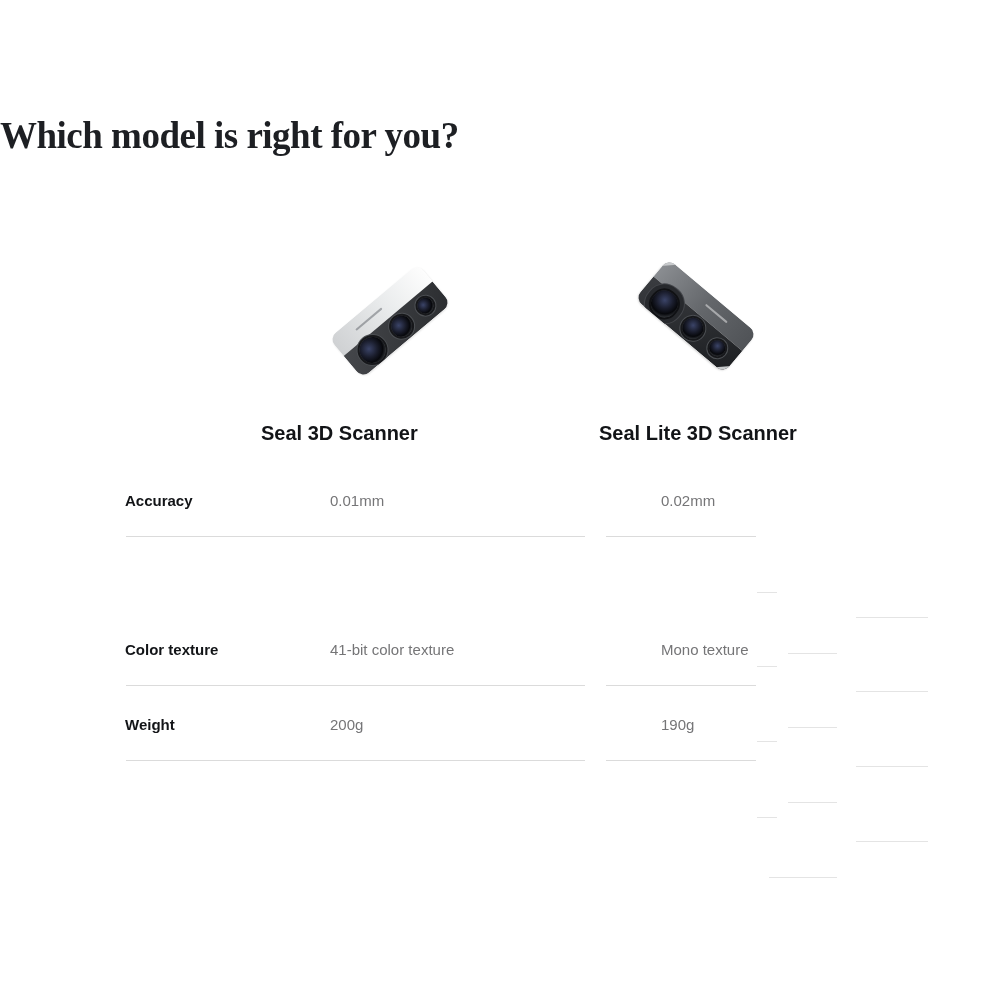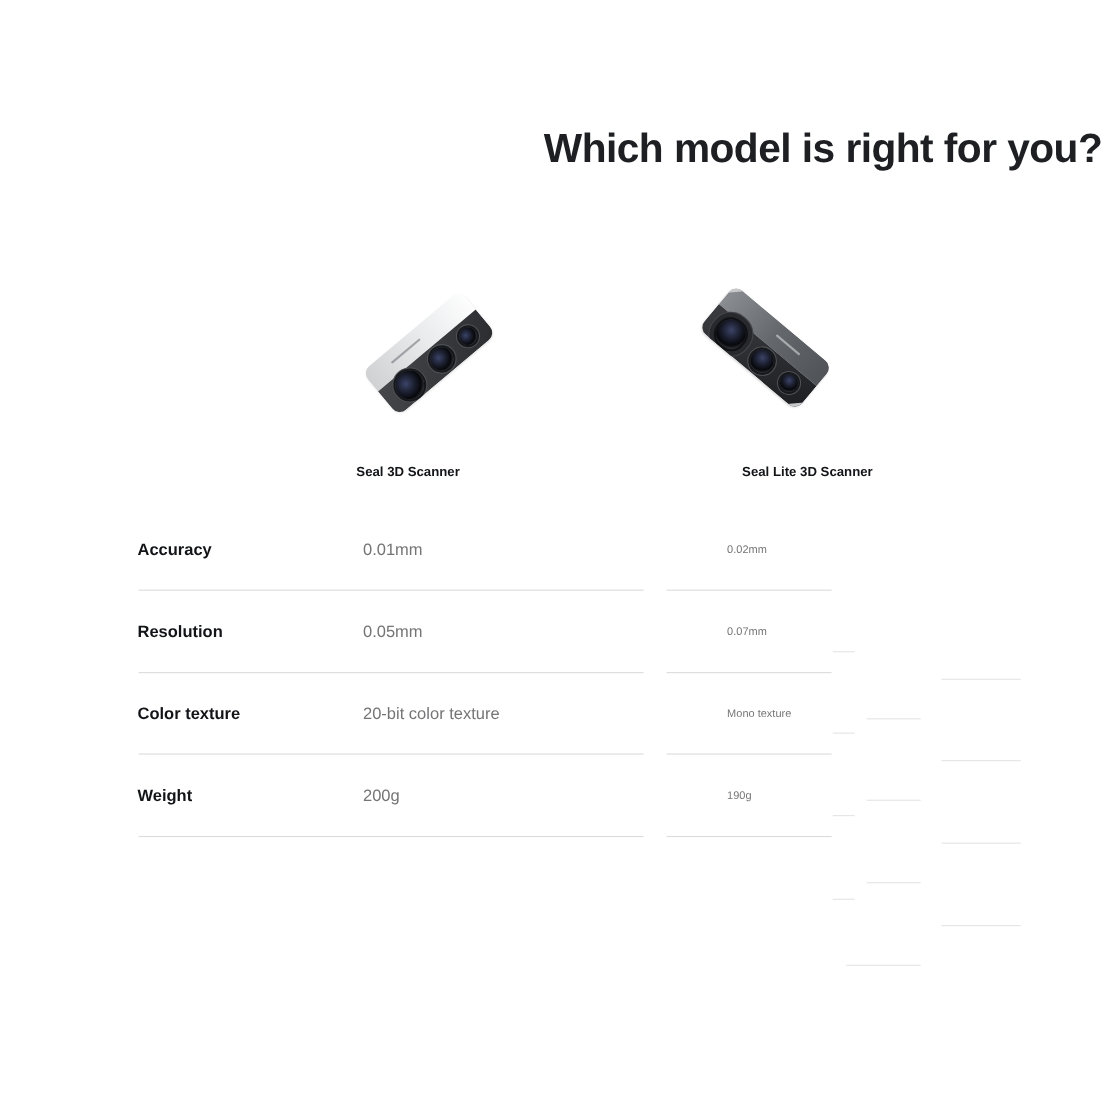--- a/index.html
+++ b/index.html
@@ -6,22 +6,22 @@
   .canvas {
     position:relative; width:1002px; height:999px; margin:0 auto;
     background:#ffffff; overflow:hidden;
     font-family:"Liberation Sans", sans-serif;
     -webkit-font-smoothing:antialiased;
   }
 
   
   .page-title {
     position:absolute; left:0; top:114px; width:100%;
-    text-align:right; font-size:37px; font-weight:800;
-    letter-spacing:-0.5px; color:#1d1f23; margin:0;
+    text-align:left; font-size:37px; font-weight:800;
+    letter-spacing:-0.5px; color:#1d1f23; margin:0;font-family:Liberation Serif, serif;
   }
 
   
   .img-wrap { position:absolute; }
   #img1 { left:328px; top:262px; width:124px; height:118px; }
   #img2 { left:634px; top:252px; width:124px; height:128px; }
 
   .sc { position:absolute; width:116px; height:52px; border-radius:9px; overflow:hidden; }
   .sc1 { left:4px;  top:33px; transform:rotate(-40deg); box-shadow:0 1px 2px rgba(0,0,0,.12); }
   .sc2 { left:4px;  top:38px; transform:rotate(40deg);  box-shadow:0 1px 2px rgba(0,0,0,.18); }
@@ -53,32 +53,32 @@
   .l-sm { width:16px; height:16px; }
   .sc2 .l-lg { box-shadow:0 0 0 2px #101114, 0 0 0 6px #27292d, 0 0 0 7px #43454a; border-radius:45%; }
 
   
   .sc-logo { position:absolute; height:2px; border-radius:1px; z-index:2; }
   .sc1 .sc-logo { width:34px; left:26px; top:10px; background:rgba(80,85,90,.45); }
   .sc2 .sc-logo { width:28px; left:58px; top:10px; background:rgba(255,255,255,.45); }
 
   
   .p-name {
-    position:absolute; top:422px; width:220px; text-align:center;
-    font-size:12px; font-weight:bold; color:#121417;
+    position:absolute; top:422px; width:220px; text-align:left;
+    font-size:20px; font-weight:bold; color:#121417;
   }
   #pname1 { left:261px; }
-  #pname2 { left:624px; }
+  #pname2 { left:599px; }
 
   
   .t-row { position:absolute; left:0; width:100%; height:75px;text-decoration:underline; }
   .cell  { position:absolute; top:50%; transform:translateY(-50%); white-space:nowrap; }
   .lab   { left:125px; font-size:15px; font-weight:bold; color:#121417; }
   .v1    { left:330px; font-size:15px; color:#757577; }
-  .v2    { left:661px; font-size:10px; color:#757577; }
+  .v2    { left:661px; font-size:15px; color:#757577; }
 
   .dl   { position:absolute; bottom:0; height:1px; background:#dbdbdb; }
   .dl-a { left:126px; width:459px; }
   .dl-b { left:606px; width:150px; }
 
   
   .ghost { position:absolute; height:1px; background:#e4e4e4; }
 </style>
 </head>
 <body>
@@ -115,31 +115,24 @@
   <div class="p-name" id="pname2">Seal Lite 3D Scanner</div>
 
   <div class="t-row" style="top:462px">
     <span class="cell lab">Accuracy</span>
     <span class="cell v1">0.01mm</span>
     <span class="cell v2">0.02mm</span>
     <i class="dl dl-a"></i>
     <i class="dl dl-b"></i>
   </div>
 
-  <div class="t-row" style="top:537px">
-    <span class="cell lab">Resolution</span>
-    <span class="cell v1">0.05mm</span>
-    <span class="cell v2">0.07mm</span>
-    <i class="dl dl-a"></i>
-    <i class="dl dl-b"></i>
-  </div>
 
   <div class="t-row" style="top:612px;height:74px">
     <span class="cell lab">Color texture</span>
-    <span class="cell v1">20-bit color texture</span>
+    <span class="cell v1">41-bit color texture</span>
     <span class="cell v2">Mono texture</span>
     <i class="dl dl-a"></i>
     <i class="dl dl-b"></i>
   </div>
 
   <div class="t-row" style="top:686px">
     <span class="cell lab">Weight</span>
     <span class="cell v1">200g</span>
     <span class="cell v2">190g</span>
     <i class="dl dl-a"></i>

